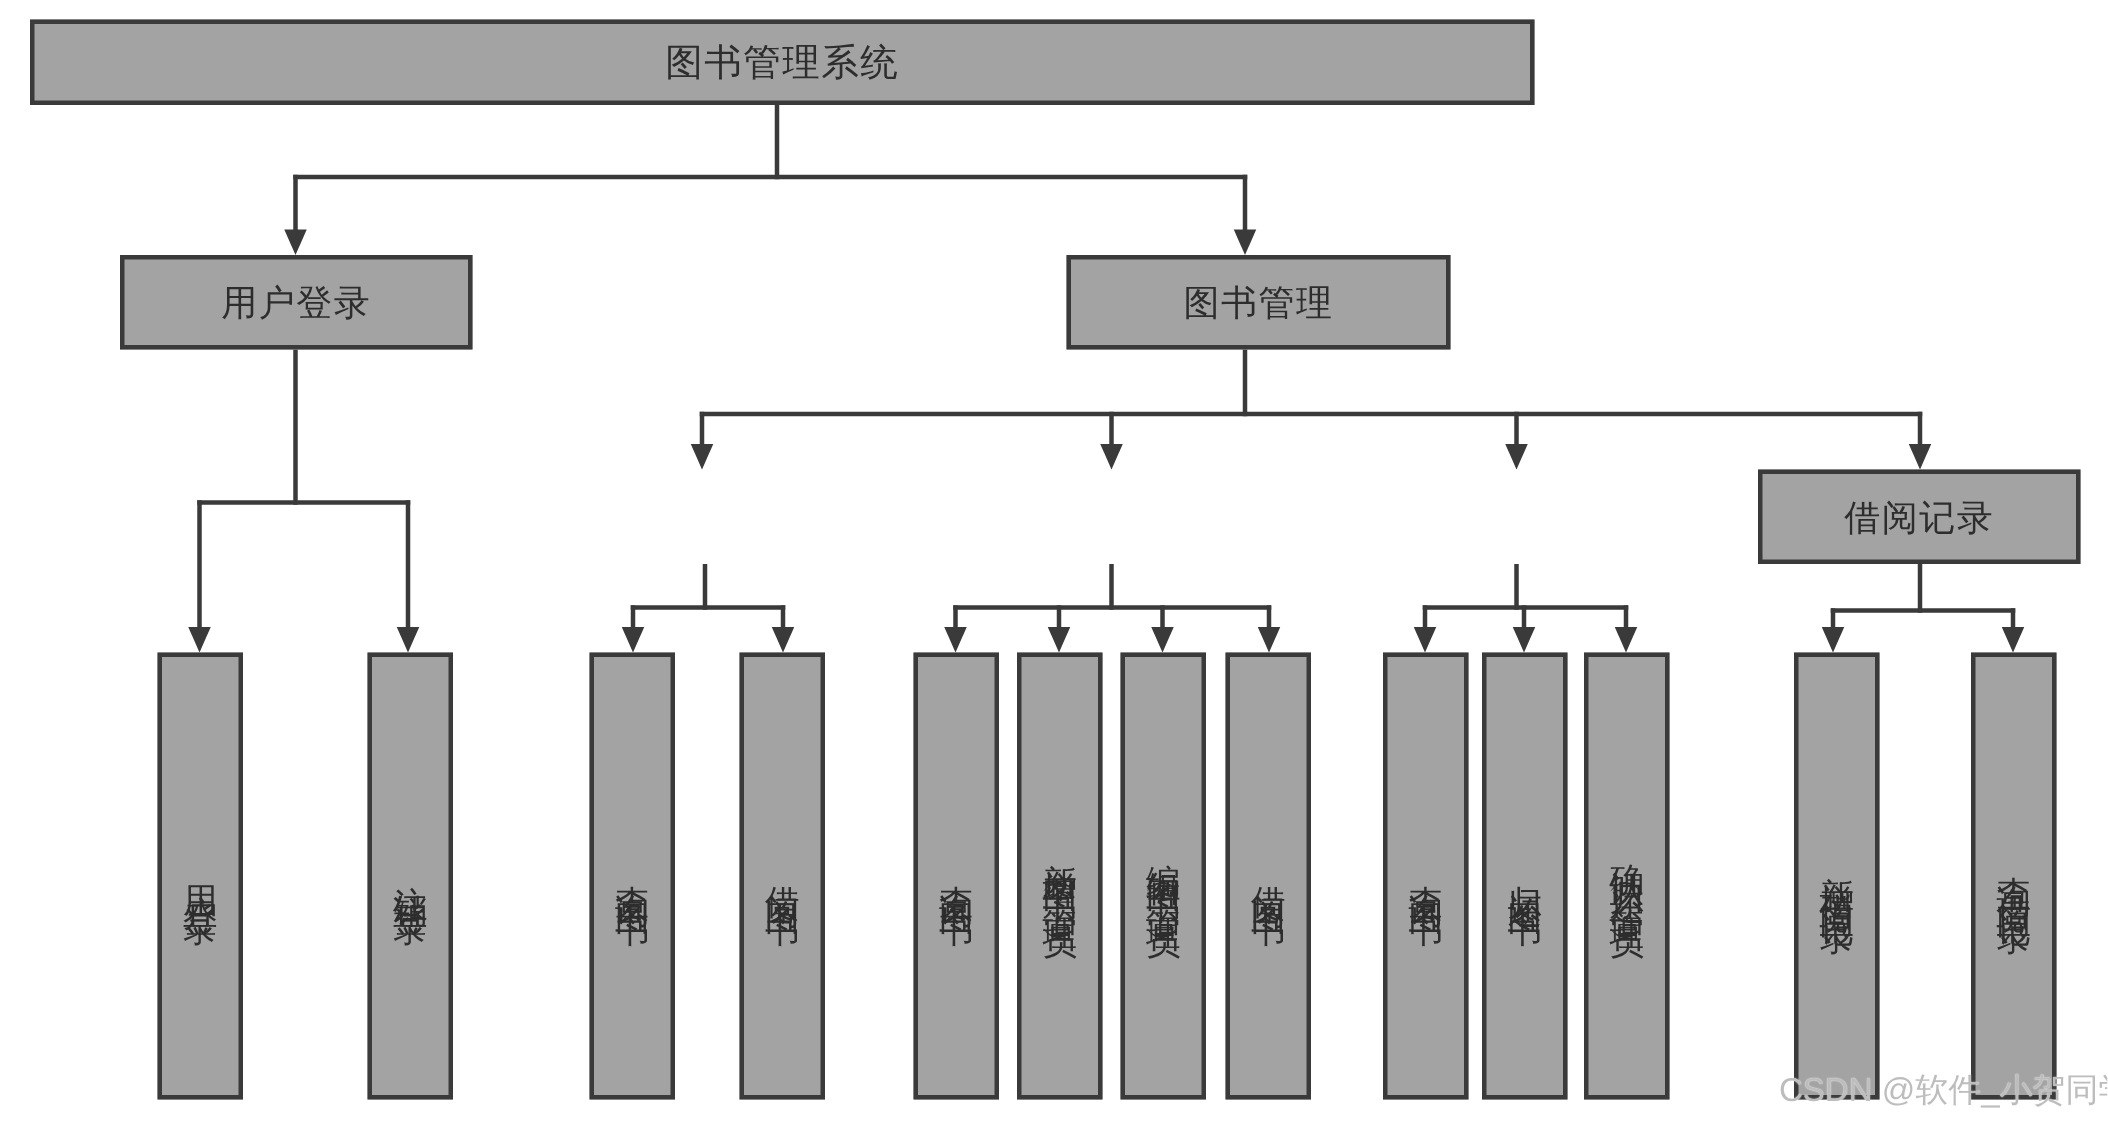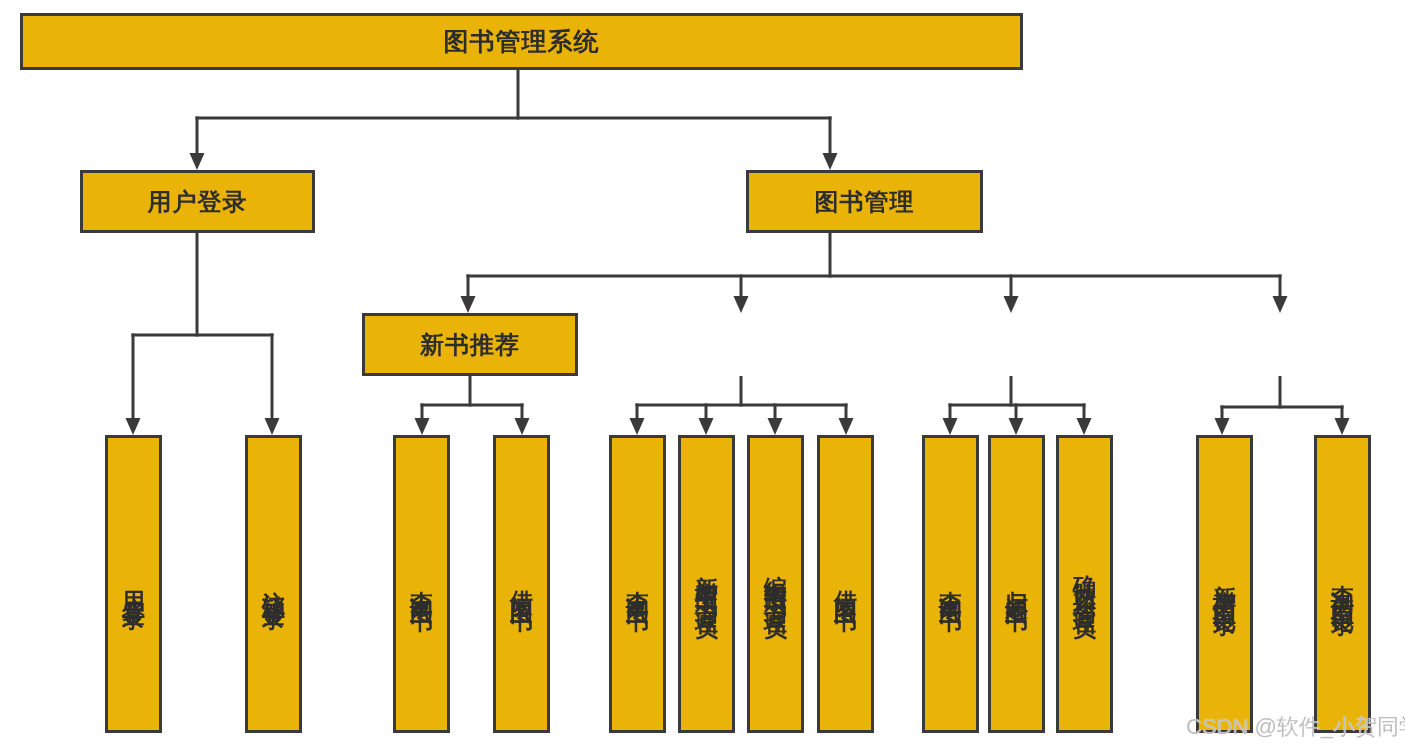--- a/index.html
+++ b/index.html
@@ -18,27 +18,26 @@
   .connectors {
     position: absolute;
     left: 0;
     top: 0;
     z-index: 1;
   }
   .node {
     position: absolute;
     box-sizing: border-box;
     border: 3px solid #3a3a3a;
-    background: #eab308;
+    background: #a3a3a3;
     display: flex;
     align-items: center;
     justify-content: center;
     z-index: 2;
     color: #2d2d2d;
-    font-weight: bold;
   }
   .node-h span {
     font-size: 24px;
     letter-spacing: 1px;
     white-space: nowrap;
   }
   .node-root span {
     font-size: 25px;
   }
   .node-v span {
@@ -138,26 +137,26 @@
     </g>
   </svg>
 
   <div class="node node-h node-root" style="left:20px; top:13px; width:1003px; height:57px;">
     <span>图书管理系统</span>
   </div>
 
   <div class="node node-h" style="left:80px; top:170px; width:235px; height:63px;">
     <span>用户登录</span>
   </div>
-  <div class="node node-h" style="left:746px; top:170px; width:237px; height:63px;text-align:right;">
+  <div class="node node-h" style="left:711px; top:170px; width:256px; height:63px;text-align:right;">
     <span>图书管理</span>
   </div>
 
-  <div class="node node-h" style="left:362px; top:313px; width:216px; height:63px;">
-    <span>新书推荐</span>
+  <div class="node node-h" style="left:1172px; top:313px; width:215px; height:63px;">
+    <span>借阅记录</span>
   </div>
 
   <div class="node node-v" style="left:105px; top:435px; width:57px; height:298px;">
     <span>用户登录</span>
   </div>
   <div class="node node-v" style="left:245px; top:435px; width:57px; height:298px;">
     <span>注销登录</span>
   </div>
 
   <div class="node node-v" style="left:393px; top:435px; width:57px; height:298px;">

